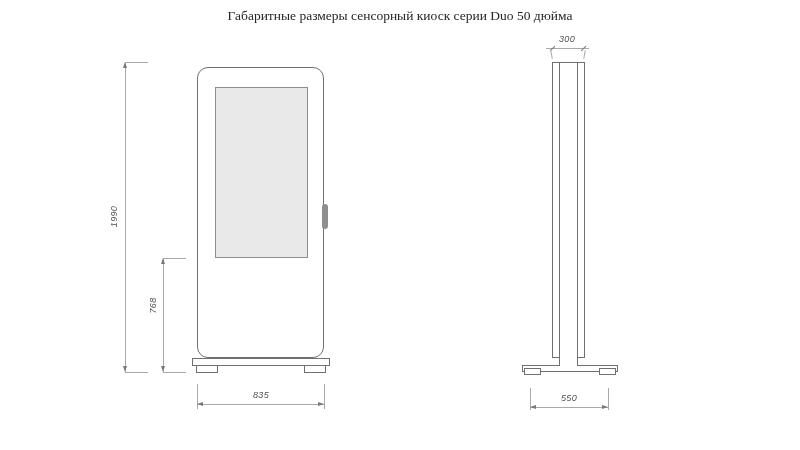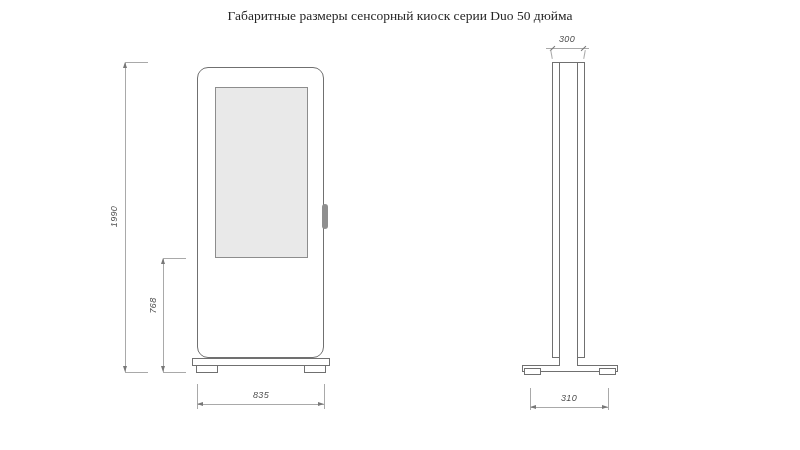--- a/index.html
+++ b/index.html
@@ -84,16 +84,16 @@
     <div class="line" style="left:584px;top:50px;width:1px;height:9px;transform:rotate(10deg);"></div>
     <div class="dim" style="left:547px;top:34px;width:40px;">300</div>
   </div>
 
   <div>
     <div class="line" style="left:530px;top:388px;width:1px;height:22px;"></div>
     <div class="line" style="left:608px;top:388px;width:1px;height:22px;"></div>
     <div class="line" style="left:530px;top:407px;width:78px;height:1px;"></div>
     <div class="arr left" style="left:530px;top:405px;"></div>
     <div class="arr right" style="left:602px;top:405px;"></div>
-    <div class="dim" style="left:549px;top:393px;width:40px;">310</div>
+    <div class="dim" style="left:549px;top:393px;width:40px;">550</div>
   </div>
 
 </div>
 
 </body></html>

